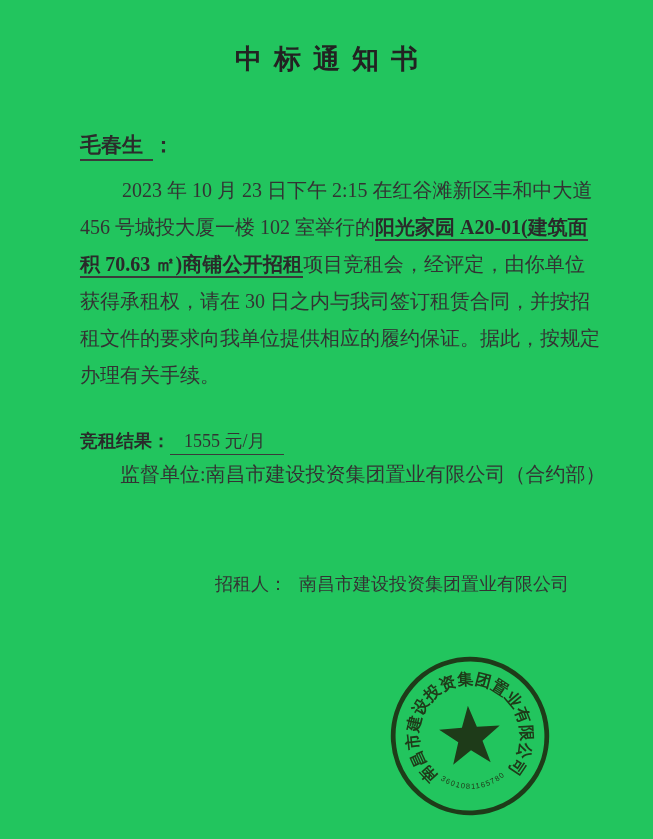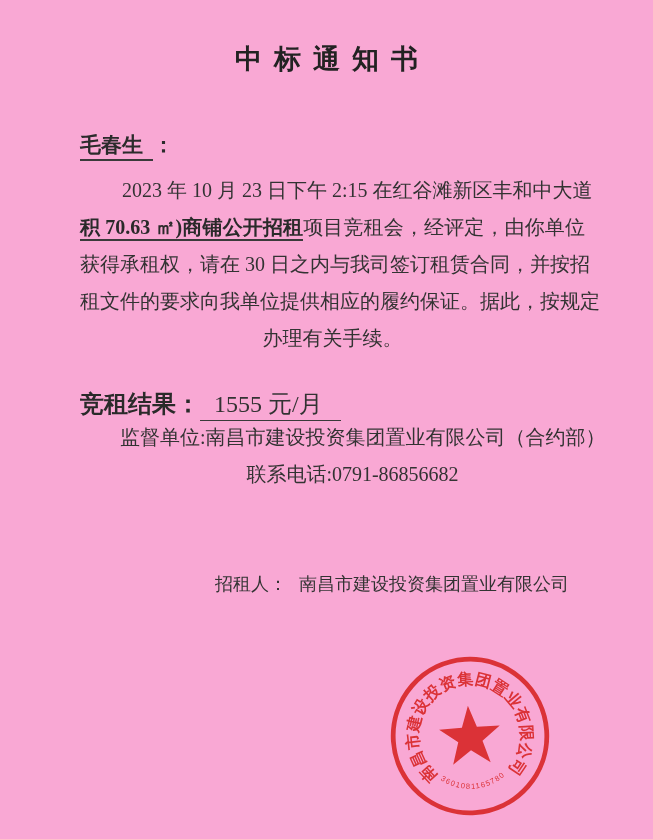--- a/index.html
+++ b/index.html
@@ -1,21 +1,21 @@
 <!DOCTYPE html>
 <html><head>
 <meta charset="utf-8">
 <style>
   html,body{margin:0;padding:0;background:#ffffff;}
   .page{
     position:relative;
     width:653px;height:839px;
     box-sizing:border-box;
     padding:40px 68px 0 80px;
-    background:#f9a8d4;
+    background:#22c55e;
     color:#333;
     font-family:"Liberation Serif","DejaVu Serif",serif;
     overflow:hidden;
   }
   .title{
     text-align:center;
     font-size:27px;
     font-weight:bold;
     letter-spacing:12px;
     color:#222;
@@ -30,32 +30,32 @@
     white-space:nowrap;
     color:#2b2b2b;
   }
   .addressee .name{
     border-bottom:2px solid #3a3a3a;
     padding-right:10px;
     padding-bottom:2px;
   }
   .para{font-size:20px;line-height:37px;color:#333;}
   .p1{margin-top:12px;}
-  .line{white-space:nowrap;text-align:center;}
+  .line{white-space:nowrap;}
   .just{text-align:justify;text-align-last:justify;}
   .indent{text-indent:2.1em;}
   .em{
     font-weight:bold;
     color:#2a2a2a;
     border-bottom:2px solid #3a3a3a;
     padding-bottom:1px;
   }
   .result{
     margin-top:32px;
-    font-size:24px;
+    font-size:18px;
     line-height:30px;
     white-space:nowrap;
   }
   .result .label{font-weight:bold;color:#2a2a2a;}
   .result .value{
     border-bottom:1.5px solid #3a3a3a;
     padding:0 18px 3px 14px;
   }
   .p2{margin-top:42px;}
   .hang{padding-left:40px;white-space:nowrap;}
@@ -89,32 +89,32 @@
 <body>
 
 <div class="page">
 
   <div class="title">中标通知书</div>
 
   <div class="addressee"><span class="name">毛春生</span><span>：</span></div>
 
   <div class="para p1">
     <div class="line just indent">2023 年 10 月 23 日下午 2:15 在红谷滩新区丰和中大道</div>
+    <div class="line just"><span>456 号城投大厦一楼 102 室举行的</span><span class="em">阳光家园 A20-01(建筑面</span></div>
     <div class="line just"><span class="em">积 70.63 ㎡)商铺公开招租</span><span>项目竞租会，经评定，由你单位</span></div>
     <div class="line just">获得承租权，请在 30 日之内与我司签订租赁合同，并按招</div>
     <div class="line just">租文件的要求向我单位提供相应的履约保证。据此，按规定</div>
     <div class="line">办理有关手续。</div>
   </div>
 
   <div class="result"><span class="label">竞租结果：</span><span class="value">1555 元/月</span></div>
 
 
   <div class="para">
     <div class="line hang">监督单位:南昌市建设投资集团置业有限公司（合约部）</div>
-    <div class="line hang">联系电话:0791-86856682</div>
   </div>
 
   <div class="footer">
     <div class="lessor"><span>招租人：</span><span class="name">南昌市建设投资集团置业有限公司</span></div>
   </div>
 
   <div class="seal">
     <svg viewBox="0 0 200 200">
       <defs>
         <path id="arcTop" d="M 54.75,145.25 A 64,64 0 1 1 145.25,54.75 A 64,64 0 0 1 145.25,145.25" fill="none"></path>

